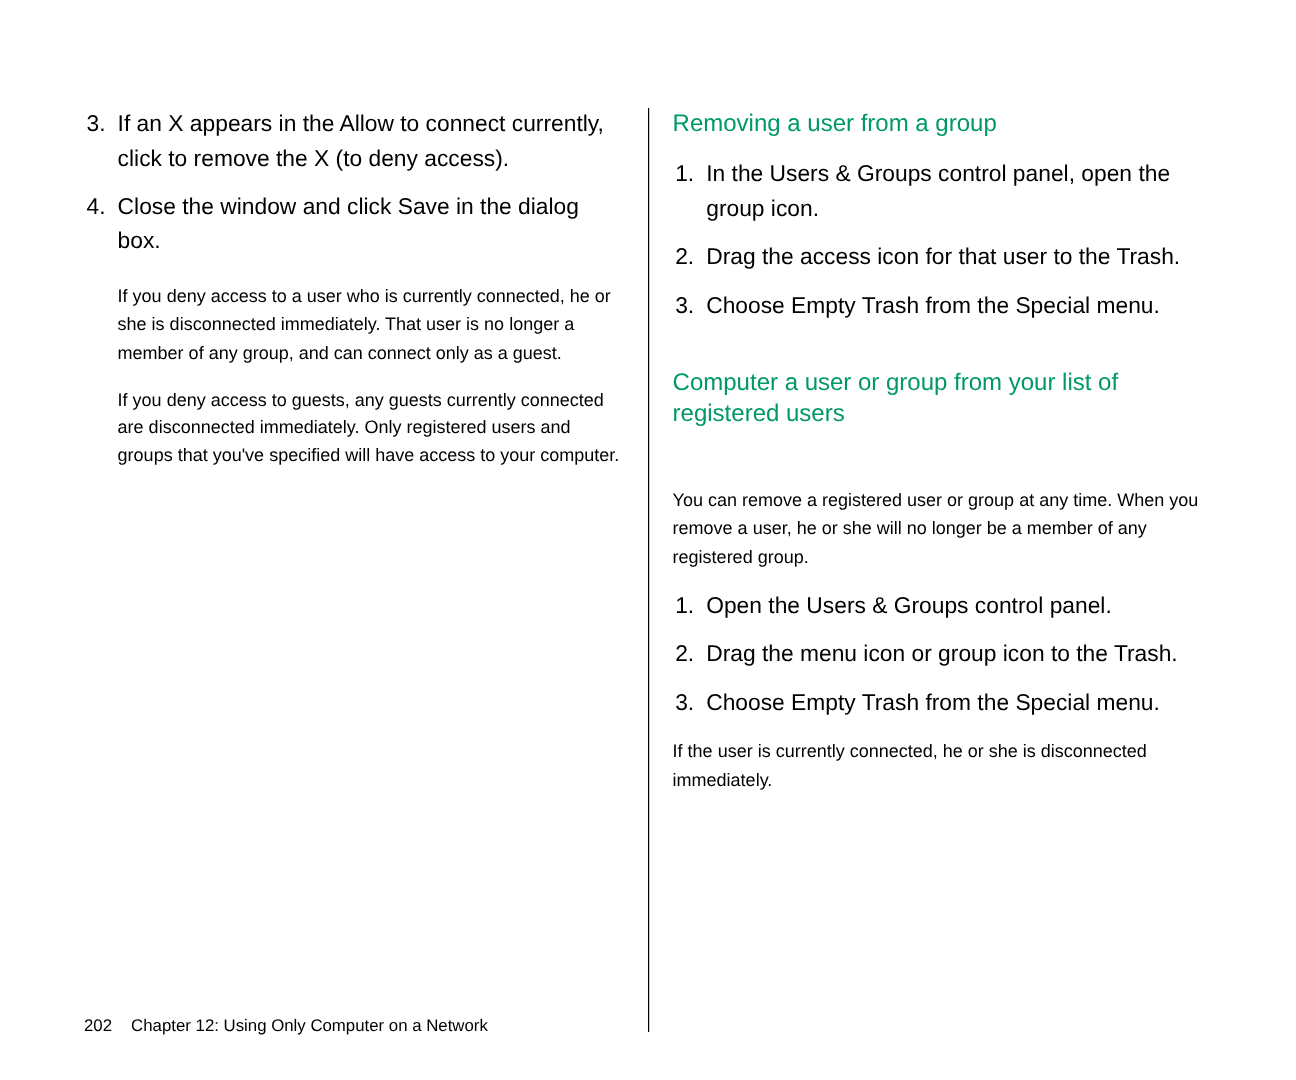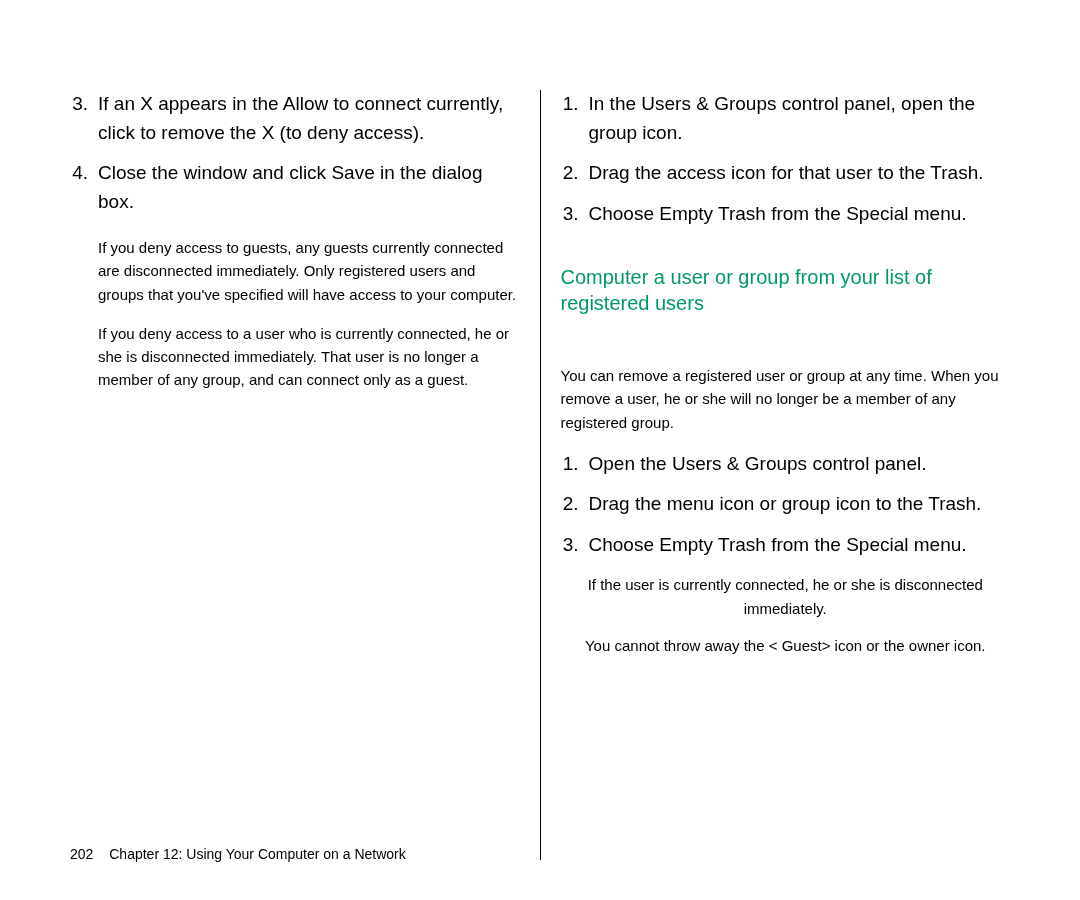--- a/index.html
+++ b/index.html
@@ -78,21 +78,20 @@
       font-size: 15px;
       line-height: 1.55;
       margin-bottom: 16px;
       margin-top: 48px;
     }
     .after-note {
       font-size: 15px;
       line-height: 1.55;
       margin-top: 14px;
       margin-bottom: 10px;
-      text-align: center;
     }
     .footer {
       position: absolute;
       bottom: 38px;
       left: 70px;
       font-size: 14px;
       color: #000;
     }
     .footer .page-num {
       margin-right: 12px;
@@ -106,28 +105,29 @@
   <div class="content">
     <div class="col col-left">
       <div class="numbered-item">
         <span class="num">3.</span>
         <span class="text">If an X appears in the  Allow to connect  currently, click to remove the X (to deny access).</span>
       </div>
       <div class="numbered-item">
         <span class="num">4.</span>
         <span class="text">Close the window and click Save in the dialog box.</span>
       </div>
+      <div class="note">If you deny access to a user who is currently connected, he or she is disconnected immediately. That user is no longer a member of any group, and can connect only as a guest.</div>
       <div class="note">If you deny access to guests, any guests currently connected are disconnected immediately. Only registered users and groups that you've specified will have access to your computer.</div>
-      <div class="note">If you deny access to a user who is currently connected, he or she is disconnected immediately. That user is no longer a member of any group, and can connect only as a guest.</div>
     </div>
 
     <div class="divider"></div>
 
     <div class="col col-right">
       <div class="section-block">
+        <div class="section-heading">Removing a user from a group</div>
         <div class="numbered-item">
           <span class="num">1.</span>
           <span class="text">In the Users &amp; Groups control panel, open the group icon.</span>
         </div>
         <div class="numbered-item">
           <span class="num">2.</span>
           <span class="text">Drag the access icon for that user to the Trash.</span>
         </div>
         <div class="numbered-item">
           <span class="num">3.</span>
@@ -144,22 +144,21 @@
         </div>
         <div class="numbered-item">
           <span class="num">2.</span>
           <span class="text">Drag the menu icon or group icon to the Trash.</span>
         </div>
         <div class="numbered-item">
           <span class="num">3.</span>
           <span class="text">Choose Empty Trash from the Special menu.</span>
         </div>
         <div class="after-note">If the user is currently connected, he or she is disconnected immediately.</div>
-        <div class="after-note">You cannot throw away the &lt; Guest&gt;   icon or the owner icon.</div>
       </div>
     </div>
   </div>
 
   <div class="footer">
     <span class="page-num">202</span>
-    <span>Chapter 12: Using Your Computer on a Network</span>
+    <span>Chapter 12: Using Only Computer on a Network</span>
   </div>
 </div>
 
 </body></html>

